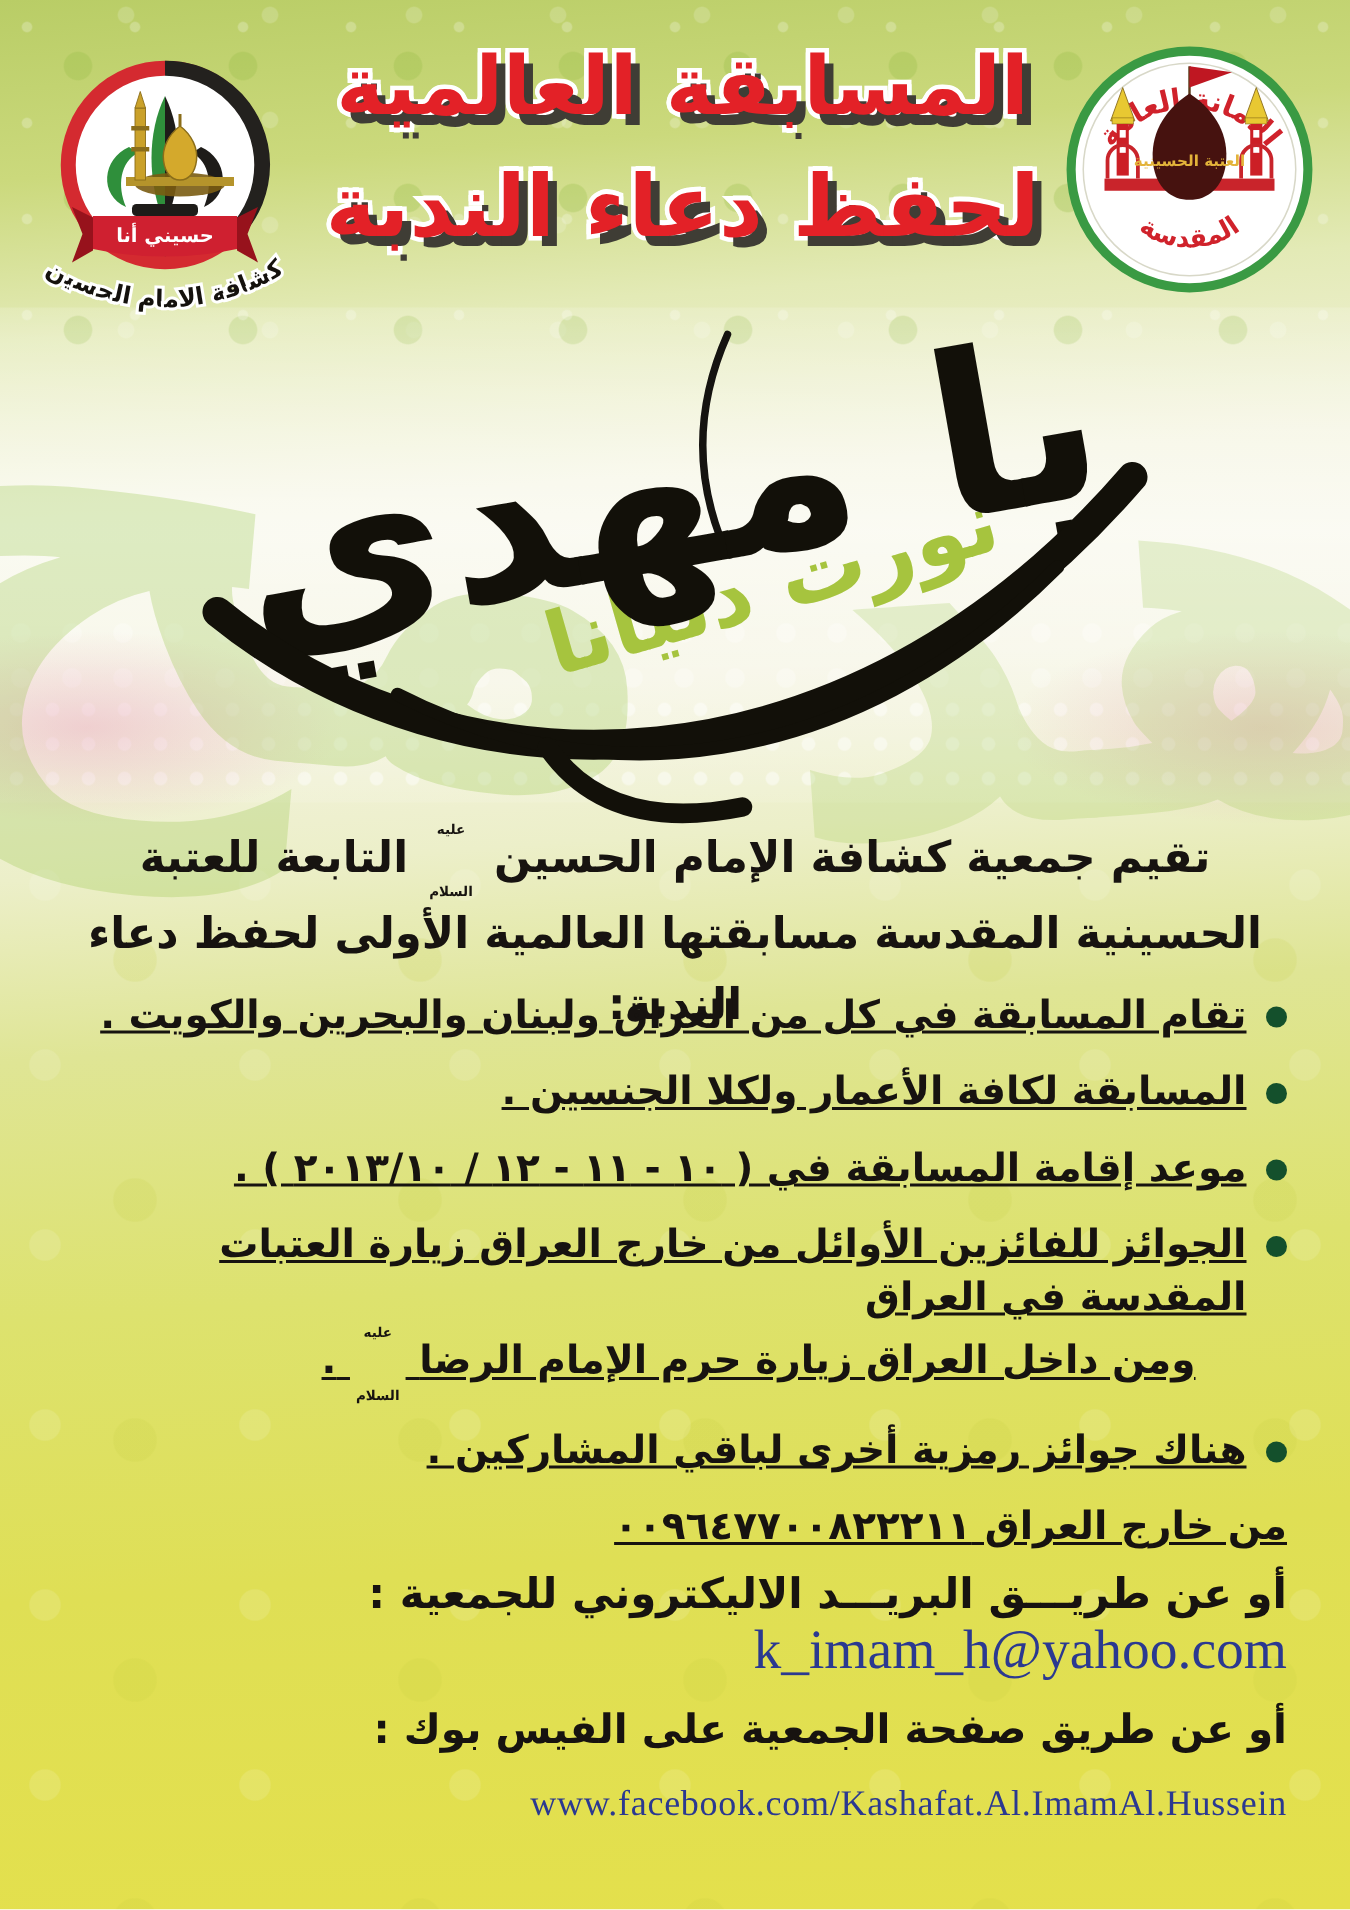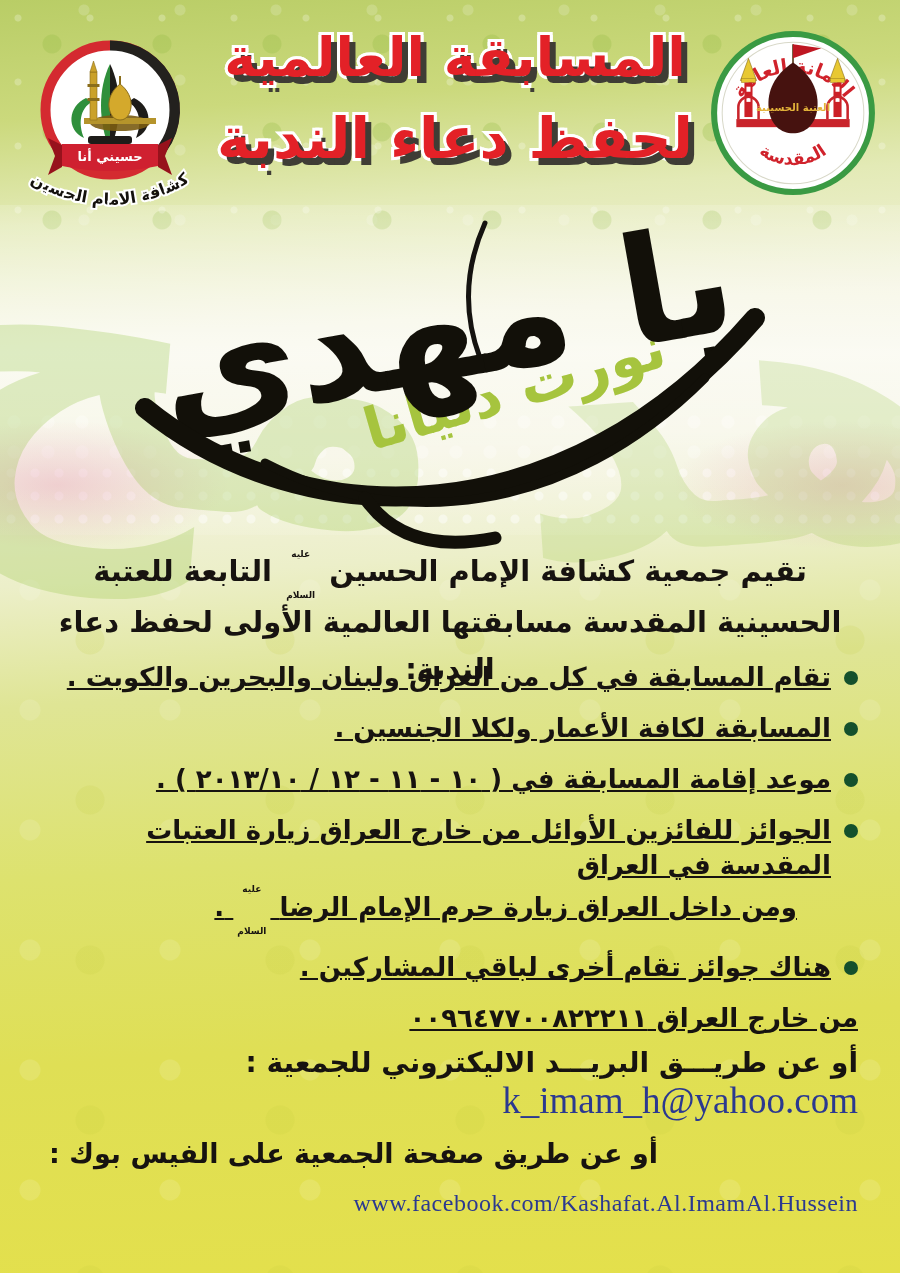--- a/index.html
+++ b/index.html
@@ -91,21 +91,21 @@
     position:absolute;top:1046px;right:42px;left:28px;
     direction:rtl;color:#171310;font-weight:bold;
   }
   .email-row{font-size:28px;text-align:right;margin-left:10px;}
   .latin{
     direction:ltr;unicode-bidi:embed;
     font-family:"Liberation Serif",serif;font-weight:normal;
     color:#2b3990;
   }
   .email-row .latin{font-size:37px;margin-left:14px;}
-  .fb-label{font-size:27px;text-align:right;margin-top:16px;margin-right:200px;}
+  .fb-label{font-size:27px;text-align:right;margin-top:16px;}
   .fb-url{direction:ltr;text-align:right;margin-top:21px;font-size:24px;letter-spacing:.5px;}
   svg text{font-family:"DejaVu Sans",sans-serif;}
 </style>
 </head>
 <body>
 
 <div class="poster">
 
   <div class="layer pattern-top"></div>
   <div class="layer pattern-bottom"></div>
@@ -249,21 +249,21 @@
           <span class="honor">
             <span>عليه</span>
             <span>السلام</span>
           </span>
           <span> .</span>
         </span>
       </span>
     </div>
     <div class="bullet-row">
       <span class="dot"></span>
-      <span>هناك جوائز تقام أخرى لباقي المشاركين .</span>
+      <span>هناك جوائز رمزية أخرى لباقي المشاركين .</span>
     </div>
     <div class="indent-row">من خارج العراق ٠٠٩٦٤٧٧٠٠٨٢٢٢١١</div>
   </div>
 
   <div class="contact">
     <div class="email-row">
       <span>أو عن طريـــق البريـــد الاليكتروني للجمعية :</span>
       <span class="latin">k_imam_h@yahoo.com</span>
     </div>
     <div class="fb-label">أو عن طريق صفحة الجمعية على الفيس بوك :</div>

